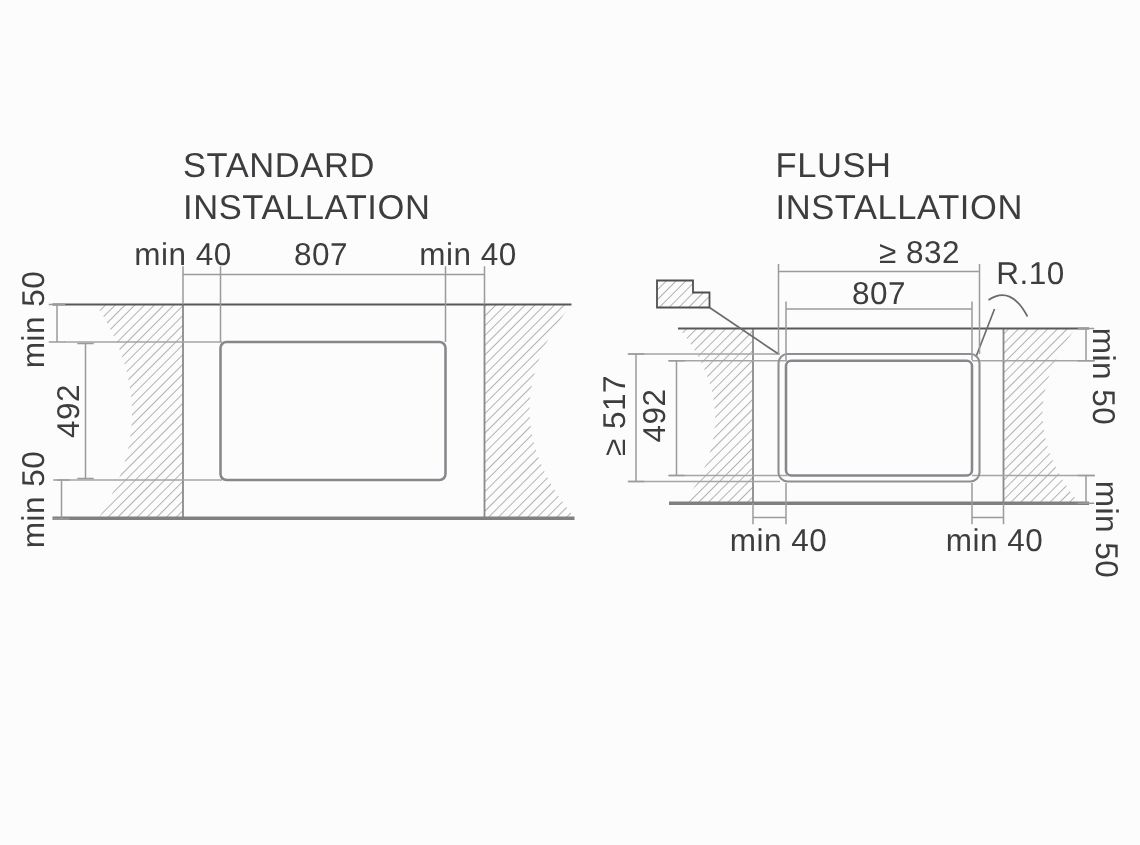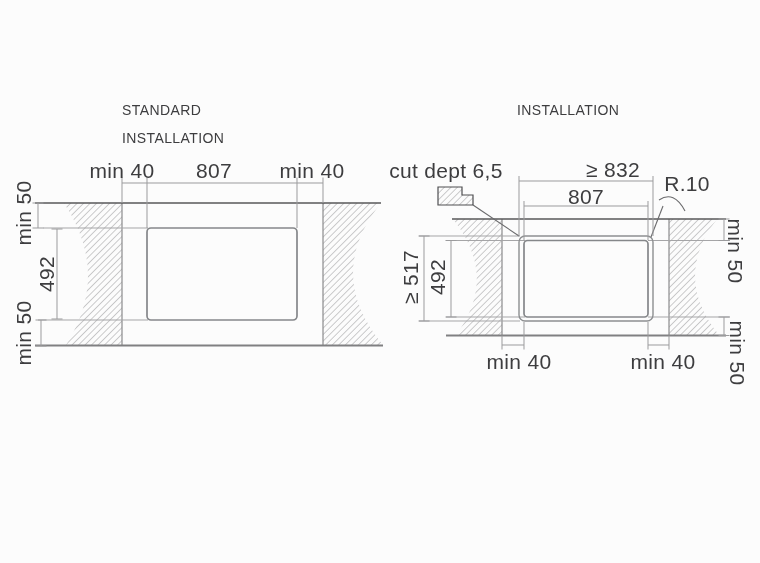--- a/index.html
+++ b/index.html
@@ -9,21 +9,21 @@
     font-family:"Liberation Sans","DejaVu Sans",sans-serif;
   }
   svg.drawing { position:absolute; left:0; top:0; }
   .lbl {
     position:absolute; font-size:21px; letter-spacing:.3px; color:#3d3d3f;
     white-space:nowrap; transform:translate(-50%,-50%); line-height:1;
   }
   .rot-ccw { transform:translate(-50%,-50%) rotate(-90deg); }
   .rot-cw  { transform:translate(-50%,-50%) rotate(90deg); }
   .title {
-    position:absolute; font-size:14px; line-height:27.5px;
+    position:absolute; font-size:23px; line-height:27.5px;
     letter-spacing:.4px; color:#3d3d3f;
   }
   
   .p-std-min40-l { left:122px; top:170px; }
   .p-std-807     { left:214px; top:170px; }
   .p-std-min40-r { left:312px; top:170px; }
   .p-std-min50-t { left:23px;  top:213px; }
   .p-std-492     { left:46px;  top:274px; }
   .p-std-min50-b { left:23px;  top:333px; }
   .p-fl-cutdepth { left:446px; top:170px; }
@@ -147,31 +147,31 @@
         <line x1="648" y1="345" x2="669" y2="345"></line>
       </g>
     </g>
   </svg>
 
   <div class="title p-std-title">
     <div>STANDARD</div>
     <div>INSTALLATION</div>
   </div>
   <div class="title p-fl-title">
+    <div>FLUSH</div>
     <div>INSTALLATION</div>
   </div>
 
   <div class="lbl p-std-min40-l">min 40</div>
   <div class="lbl p-std-807">807</div>
   <div class="lbl p-std-min40-r">min 40</div>
   <div class="lbl rot-ccw p-std-min50-t">min 50</div>
   <div class="lbl rot-ccw p-std-492">492</div>
   <div class="lbl rot-ccw p-std-min50-b">min 50</div>
 
-  <div class="lbl p-fl-cutdepth">cut dept 6,5</div>
   <div class="lbl p-fl-832">≥ 832</div>
   <div class="lbl p-fl-807">807</div>
   <div class="lbl p-fl-r10">R.10</div>
   <div class="lbl rot-ccw p-fl-517">≥ 517</div>
   <div class="lbl rot-ccw p-fl-492">492</div>
   <div class="lbl rot-cw p-fl-min50-rt">min 50</div>
   <div class="lbl rot-cw p-fl-min50-rb">min 50</div>
   <div class="lbl p-fl-min40-bl">min 40</div>
   <div class="lbl p-fl-min40-br">min 40</div>
 

